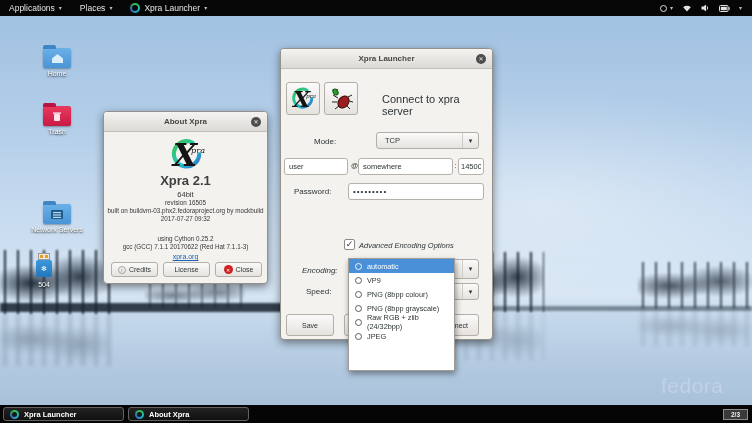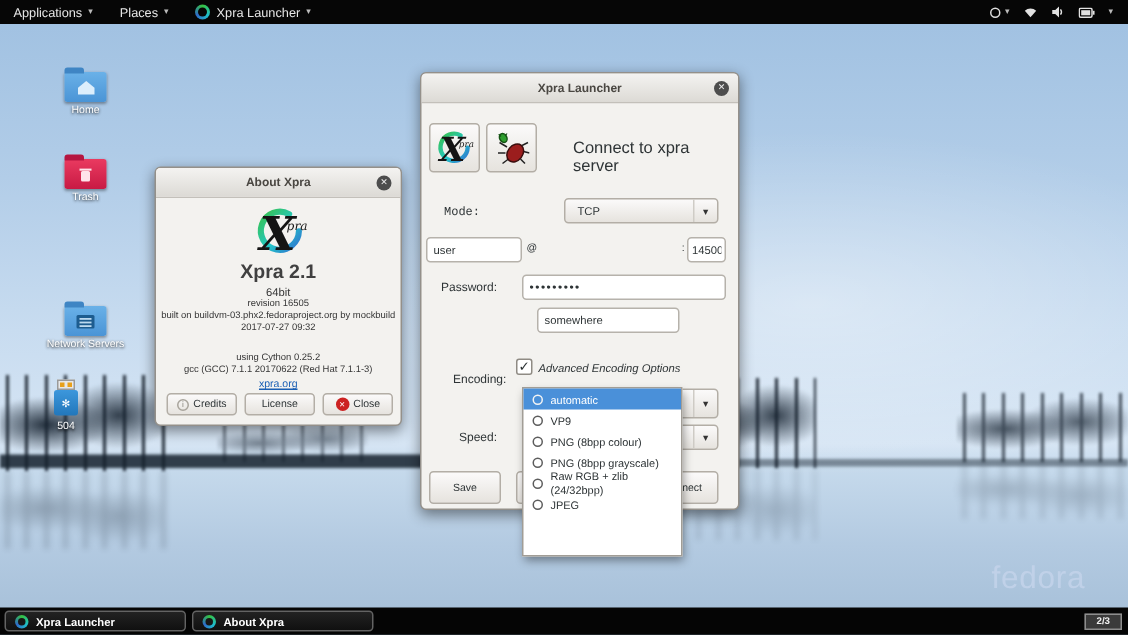--- a/index.html
+++ b/index.html
@@ -216,41 +216,41 @@
           <line x1="18" y1="19" x2="21" y2="22"></line>
       </g>
       <ellipse cx="14.5" cy="15" rx="5" ry="6.5" fill="#9b1d1d" stroke="#3a0d0d" transform="rotate(38 14.5 15)"></ellipse>
       <ellipse cx="6.5" cy="5" rx="2.4" ry="3.1" fill="#2f9e2f" stroke="#145214" transform="rotate(-28 6.5 5)"></ellipse>
       <line x1="3.5" y1="2.5" x2="5" y2="4" stroke="#145214" stroke-width=".8"></line>
       <line x1="9" y1="2" x2="7.8" y2="3.6" stroke="#145214" stroke-width=".8"></line>
     </svg>
   </div>
   <div style="position:absolute;left:101px;top:44px;font-size:11px;color:#2e3436;">Connect to xpra server</div>
 
-  <div class="flabel" style="left:15px;top:88px;font-family:Liberation Mono, monospace;">Mode:</div>
+  <div class="flabel" style="left:33px;top:88px;">Mode:</div>
   <div class="combo" style="left:95px;top:83px;width:103px;height:17px;">
     <span class="val">TCP</span>
     <span class="arrow">▾</span>
   </div>
 
   <input class="ginput" style="left: 3px; top: 109px; width: 64px; height: 17px;" readonly="" value="user">
   <div class="flabel" style="left:70px;top:113px;font-size:7px;">@</div>
-  <input class="ginput" style="left: 77px; top: 109px; width: 95px; height: 17px; margin-top: 47px;" readonly="" value="somewhere">
+  <input class="ginput" style="left: 77px; top: 109px; width: 95px; height: 17px;" readonly="" value="somewhere">
   <div class="flabel" style="left:173.5px;top:113px;font-size:7px;">:</div>
   <input class="ginput" style="left: 177px; top: 109px; width: 26px; height: 17px; padding: 0px 2px;" readonly="" value="14500">
 
   <div class="flabel" style="left:13px;top:138px;">Password:</div>
   <input class="ginput" style="left: 67px; top: 134px; width: 136px; height: 17px; letter-spacing: 1px; font-size: 8px;" readonly="" value="•••••••••">
 
   <div style="position:absolute;left:63px;top:190px;width:11px;height:11px;background:#fff;border:1px solid #8f8b84;border-radius:2px;display:flex;align-items:center;justify-content:center;">
     <span style="font-size:9px;font-weight:700;color:#2e3436;line-height:1;margin-top:-1px;">✓</span>
   </div>
   <div class="flabel" style="left:78px;top:192px;font-size:7.5px;font-style:italic;">Advanced Encoding Options</div>
 
-  <div class="flabel" style="left:21px;top:199px;">Encoding:</div>
+  <div class="flabel" style="left:21px;top:217px;font-style:italic;">Encoding:</div>
   <div class="combo" style="left:68px;top:210px;width:130px;height:20px;">
     <span class="val"></span>
     <span class="arrow">▾</span>
   </div>
 
   <div class="flabel" style="left:25px;top:238px;">Speed:</div>
   <div class="combo" style="left:68px;top:234px;width:130px;height:17px;">
     <span class="val"></span>
     <span class="arrow">▾</span>
   </div>

